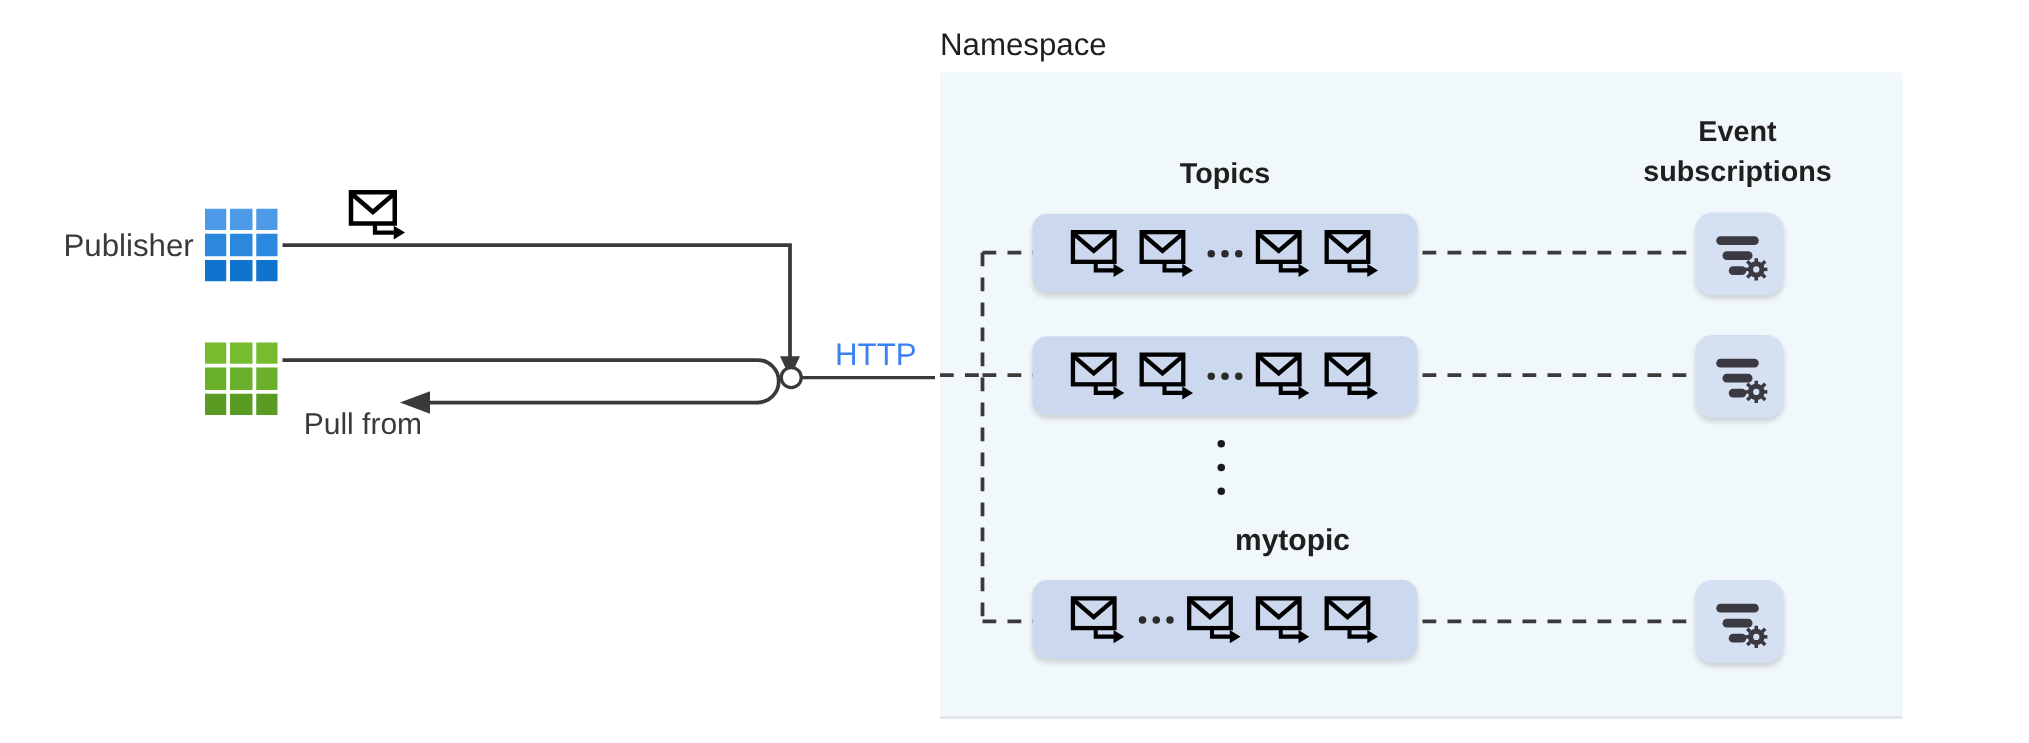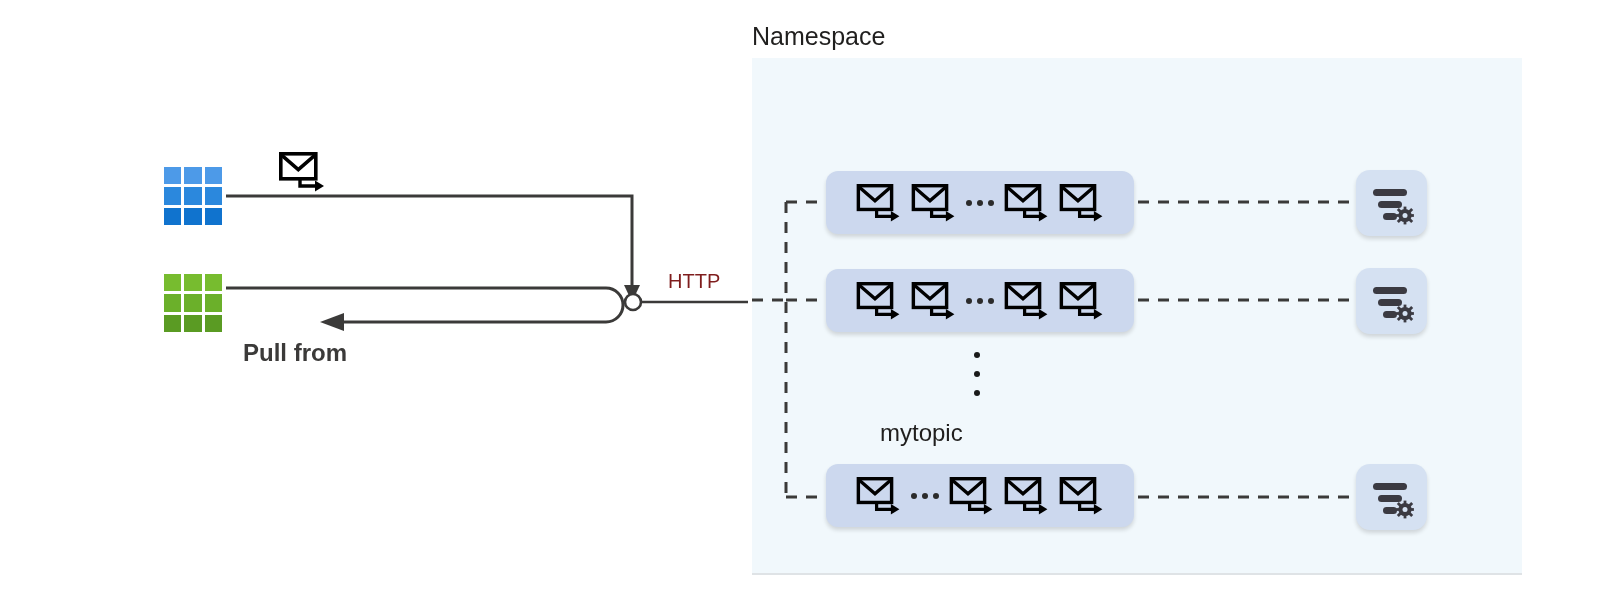--- a/index.html
+++ b/index.html
@@ -49,22 +49,22 @@
   }
   .caption-line2 {
     font-size: 24px;
     color: #201f1e;
     font-weight: bold;
     white-space: nowrap;
   }
 
   
   .http-label {
-    font-size: 20px;
-    color: #7f1d1d;
+    font-size: 25px;
+    color: #3b82f6;
     white-space: nowrap;
   }
 
   
   .ns-title {
     font-size: 25px;
     font-weight: normal;
     color: #201f1e;
     white-space: nowrap;
   }
@@ -115,32 +115,33 @@
     gap: 13px;
   }
   .dots-v b {
     width: 6px; height: 6px;
     border-radius: 50%;
     background: #1a1a1a;
     display: block;
   }
   .bottom-label {
     font-size: 24px;
-    font-weight: normal;
+    font-weight: bold;
     color: #201f1e;
-    text-align: left;
+    text-align: right;
     white-space: nowrap;
   }
   svg { display: block; overflow: visible; }
 </style>
 </head>
 <body>
 
 <div id="stage">
 
+  <div class="abs actor-label" style="left:20px; top:183px; width:135px;">Publisher</div>
 
   <div class="abs grid-icon" style="left:164px; top:167px;">
     <i style="background:#4d9ae8"></i>
       <i style="background:#4d9ae8"></i>
       <i style="background:#4d9ae8"></i>
     <i style="background:#2b88dd"></i>
       <i style="background:#2b88dd"></i>
       <i style="background:#2b88dd"></i>
     <i style="background:#1073ce"></i>
       <i style="background:#1073ce"></i>
@@ -176,21 +177,21 @@
     </svg>
   </div>
 
   <div class="abs" style="left:226px; top:282px;">
     <svg width="410" height="50" viewBox="0 0 410 50">
       <path d="M 0,6 L 380,6 A 17,17 0 0 1 380,40 L 110,40" fill="none" stroke="#3b3a39" stroke-width="3"></path>
       <polygon points="118,31 118,49 94,40" fill="#3b3a39"></polygon>
     </svg>
   </div>
 
-  <div class="abs caption-line1" style="left:243px; top:339px;font-weight:bold;">Pull from</div>
+  <div class="abs caption-line1" style="left:243px; top:326px;">Pull from</div>
 
   <div class="abs" style="left:622px; top:291px;">
     <svg width="22" height="22" viewBox="0 0 22 22">
       <circle cx="11" cy="11" r="8" fill="#ffffff" stroke="#3b3a39" stroke-width="2.6"></circle>
     </svg>
   </div>
 
   <div class="abs" style="left:640px; top:294px;">
     <svg width="120" height="16" viewBox="0 0 120 16">
       <line x1="0" y1="8" x2="108" y2="8" stroke="#3b3a39" stroke-width="2.6"></line>
@@ -219,21 +220,26 @@
 
         <path d="M 398,12 L 616,12"></path>
 
         <path d="M 398,110 L 616,110"></path>
 
         <path d="M 398,307 L 616,307"></path>
       </g>
     </svg>
   </div>
 
-
+  <div class="abs col-head" style="left:880px; top:122px; width:200px;">Topics</div>
+
+  <div class="abs" style="left:1290px; top:89px; width:200px;">
+    <div class="col-head">Event</div>
+    <div class="col-head">subscriptions</div>
+  </div>
 
   <div class="abs topic-box" style="left:826px; top:171px; width:308px; height:63px;">
     <span>
       <svg width="45" height="38" viewBox="0 0 46 40">
         <rect x="1.8" y="1.8" width="35" height="25" fill="none" stroke="#000" stroke-width="3.6"></rect>
         <polyline points="2.6,3.2 19.3,17.6 36,3.2" fill="none" stroke="#000" stroke-width="3.6"></polyline>
         <polyline points="21,27.5 21,34 39,34" fill="none" stroke="#000" stroke-width="3.4"></polyline>
         <polygon points="36,28.5 45,34 36,39.5" fill="#000"></polygon>
       </svg>
     </span>

